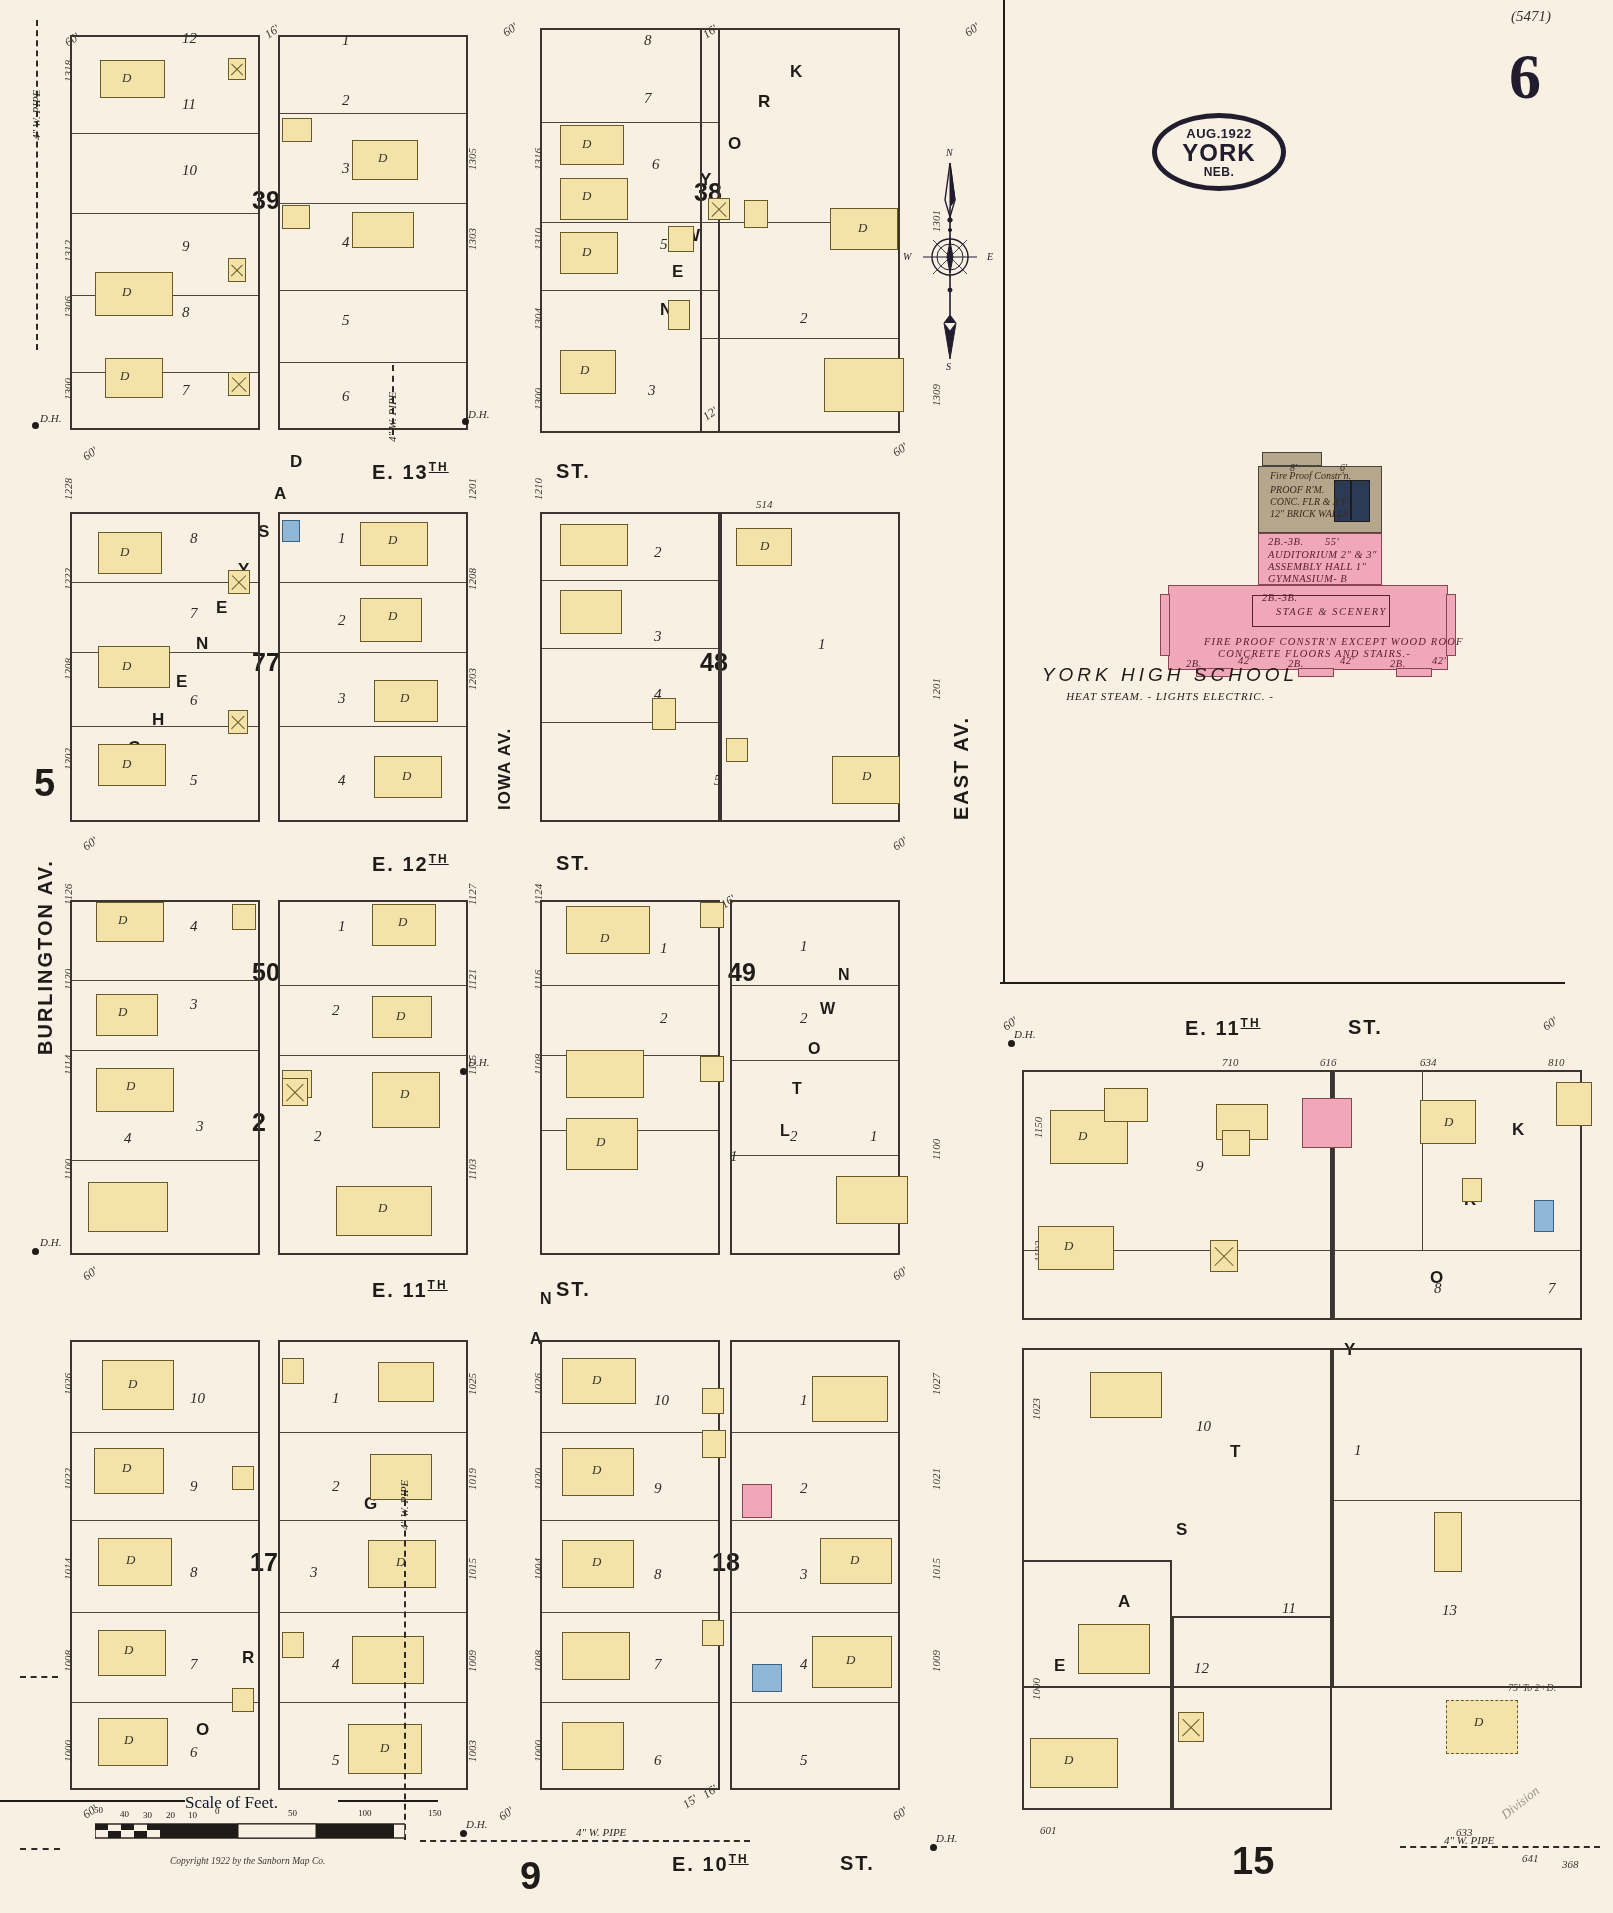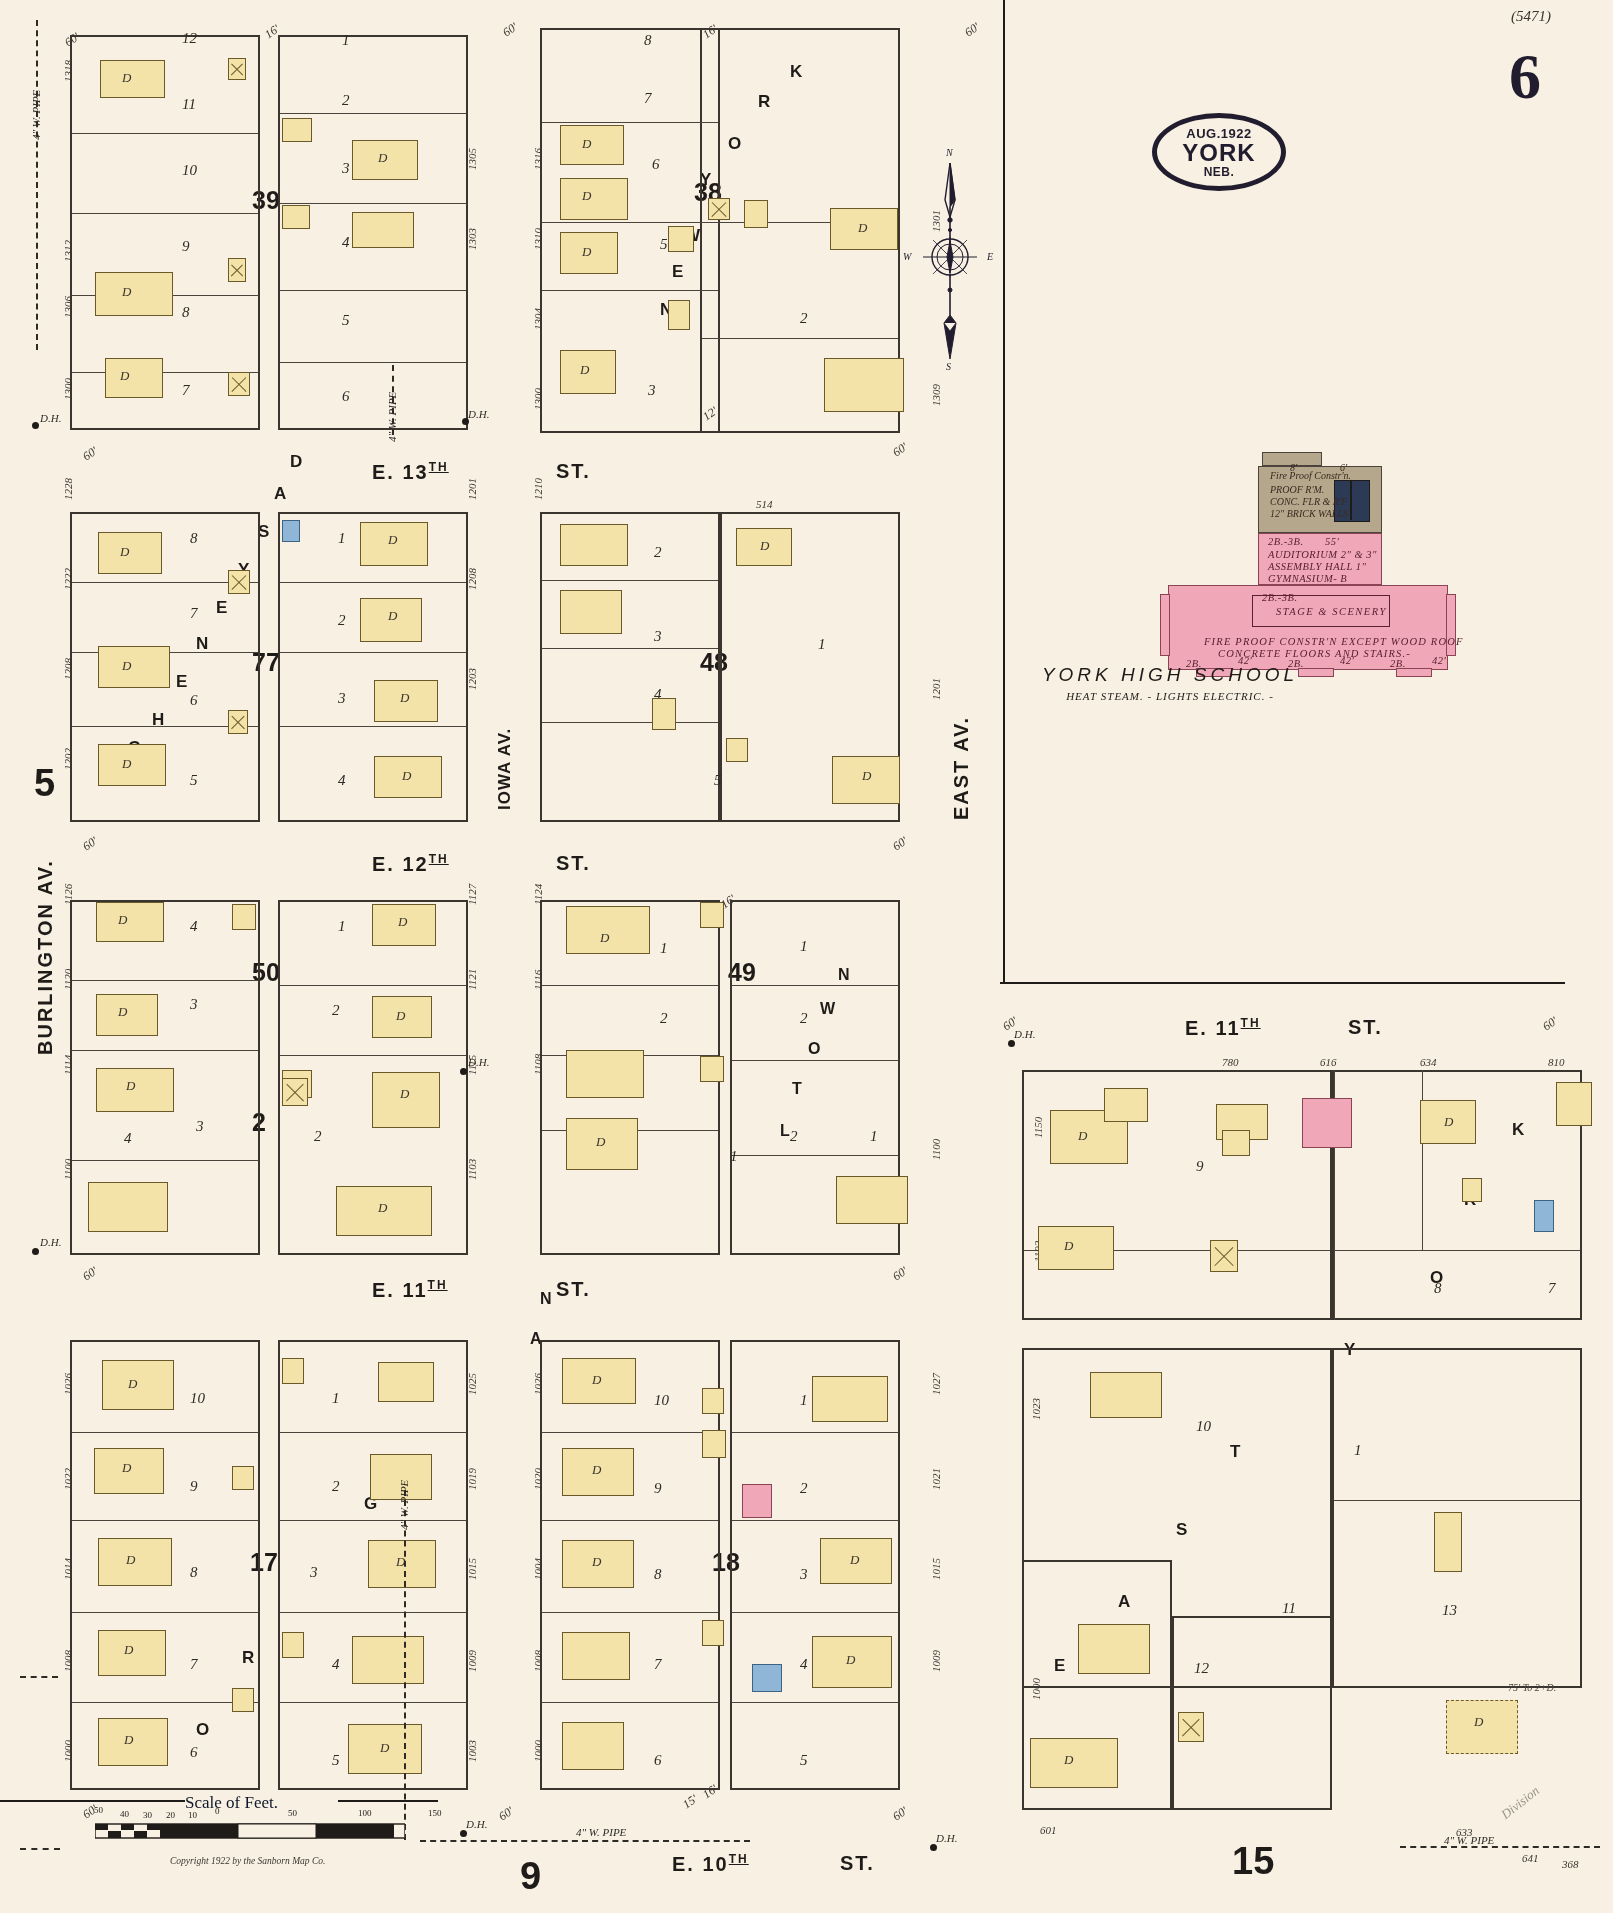--- a/index.html
+++ b/index.html
@@ -540,21 +540,21 @@
   <div class="blk" style="left:1332px;top:1348px;width:250px;height:340px;"></div>
   <div class="blk" style="left:1022px;top:1560px;width:150px;height:250px;"></div>
   <div class="blk" style="left:1172px;top:1616px;width:160px;height:194px;"></div>
 
   <div class="abs" style="left:1024px;top:1250px;width:306px;border-top:1px solid #4a443d;"></div>
   <div class="abs" style="left:1334px;top:1250px;width:246px;border-top:1px solid #4a443d;"></div>
   <div class="abs" style="left:1334px;top:1500px;width:246px;border-top:1px solid #4a443d;"></div>
   <div class="abs" style="left:1334px;top:1070px;height:250px;border-left:1px solid #4a443d;"></div>
   <div class="abs" style="left:1422px;top:1070px;height:180px;border-left:1px solid #4a443d;"></div>
 
-  <div class="addrh" style="left:1222px;top:1056px;">780</div>
+  <div class="addrh" style="left:1222px;top:1056px;">710</div>
   <div class="addrh" style="left:1320px;top:1056px;">616</div>
   <div class="addrh" style="left:1420px;top:1056px;">634</div>
   <div class="addrh" style="left:1548px;top:1056px;">810</div>
   <div class="addr" style="left:1032px;top:1138px;">1150</div>
   <div class="addr" style="left:1032px;top:1262px;">1102</div>
   <div class="addr" style="left:1030px;top:1420px;">1023</div>
   <div class="addr" style="left:1030px;top:1700px;">1000</div>
   <div class="addrh" style="left:1040px;top:1824px;">601</div>
   <div class="addrh" style="left:1456px;top:1826px;">633</div>
   <div class="addrh" style="left:1522px;top:1852px;">641</div>

